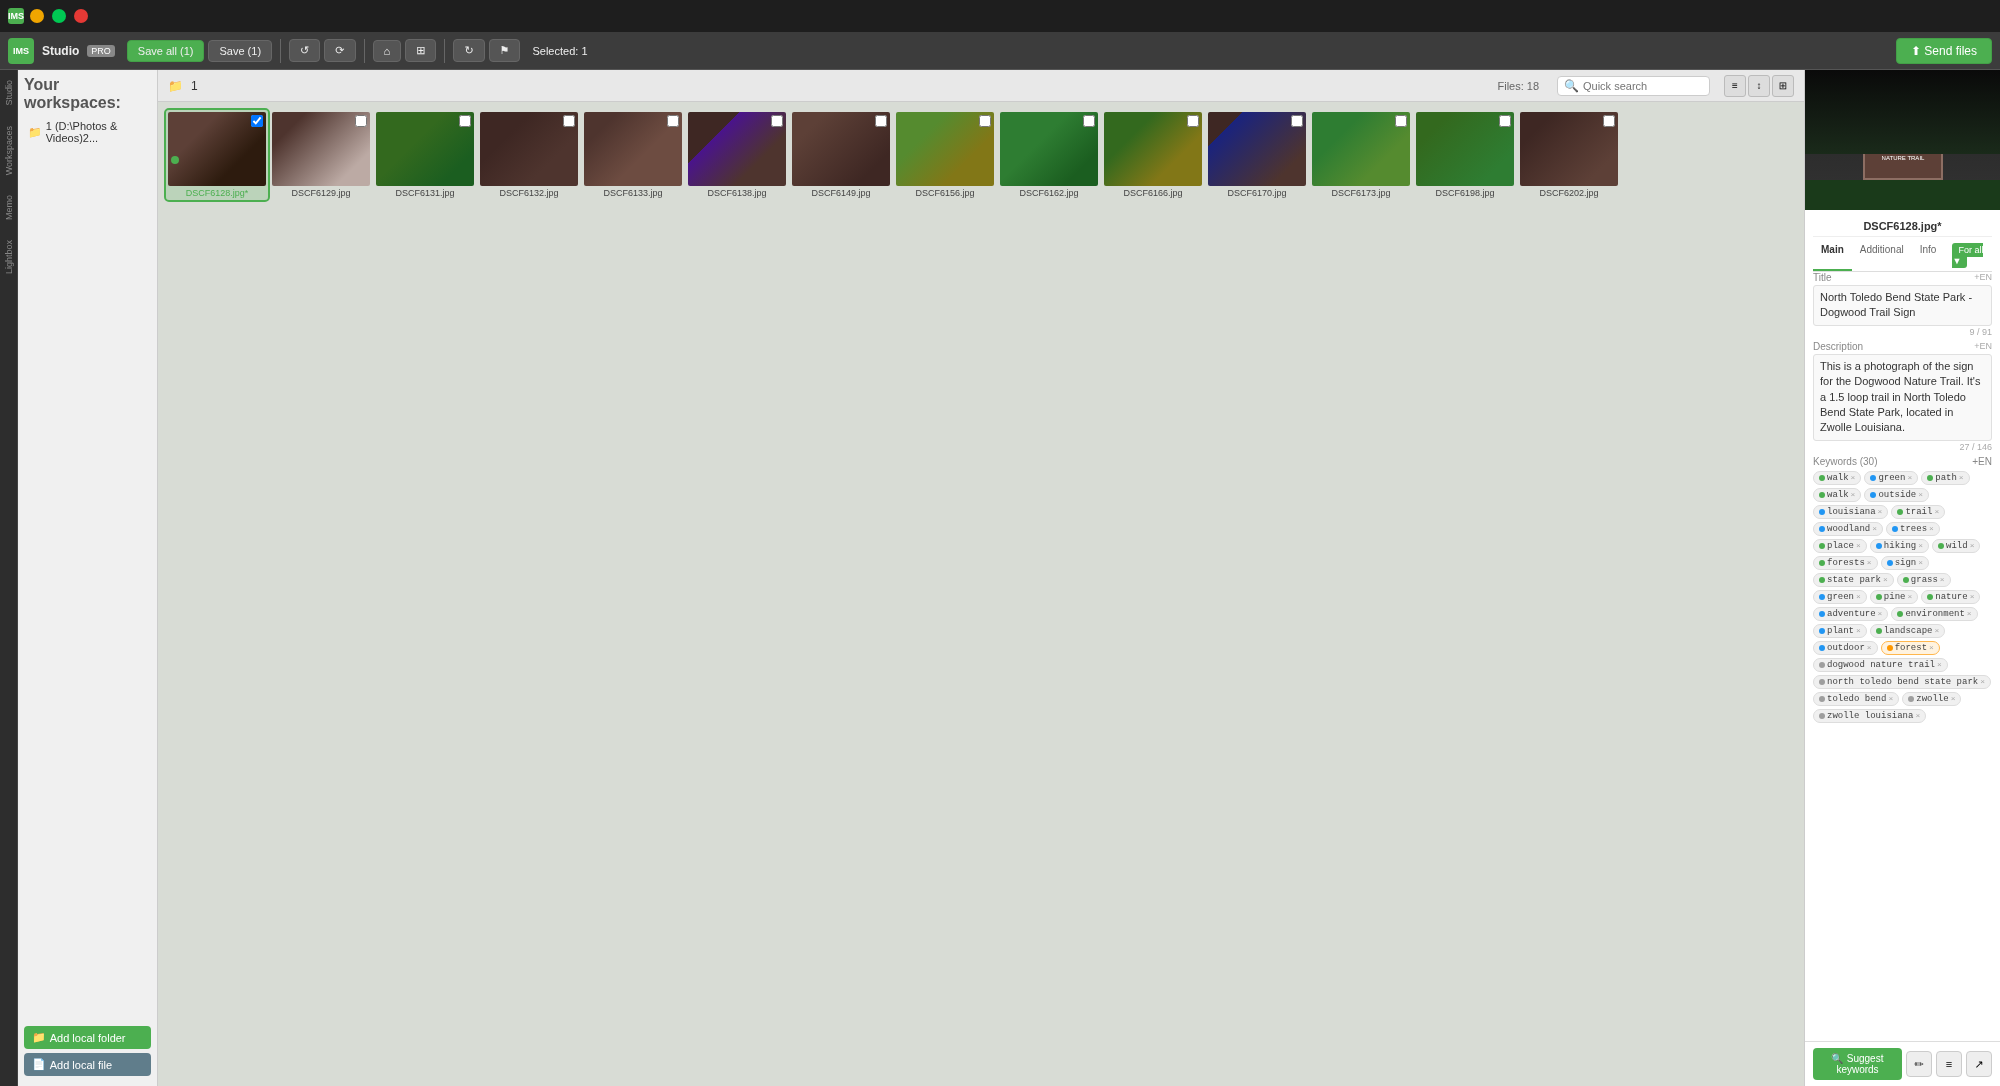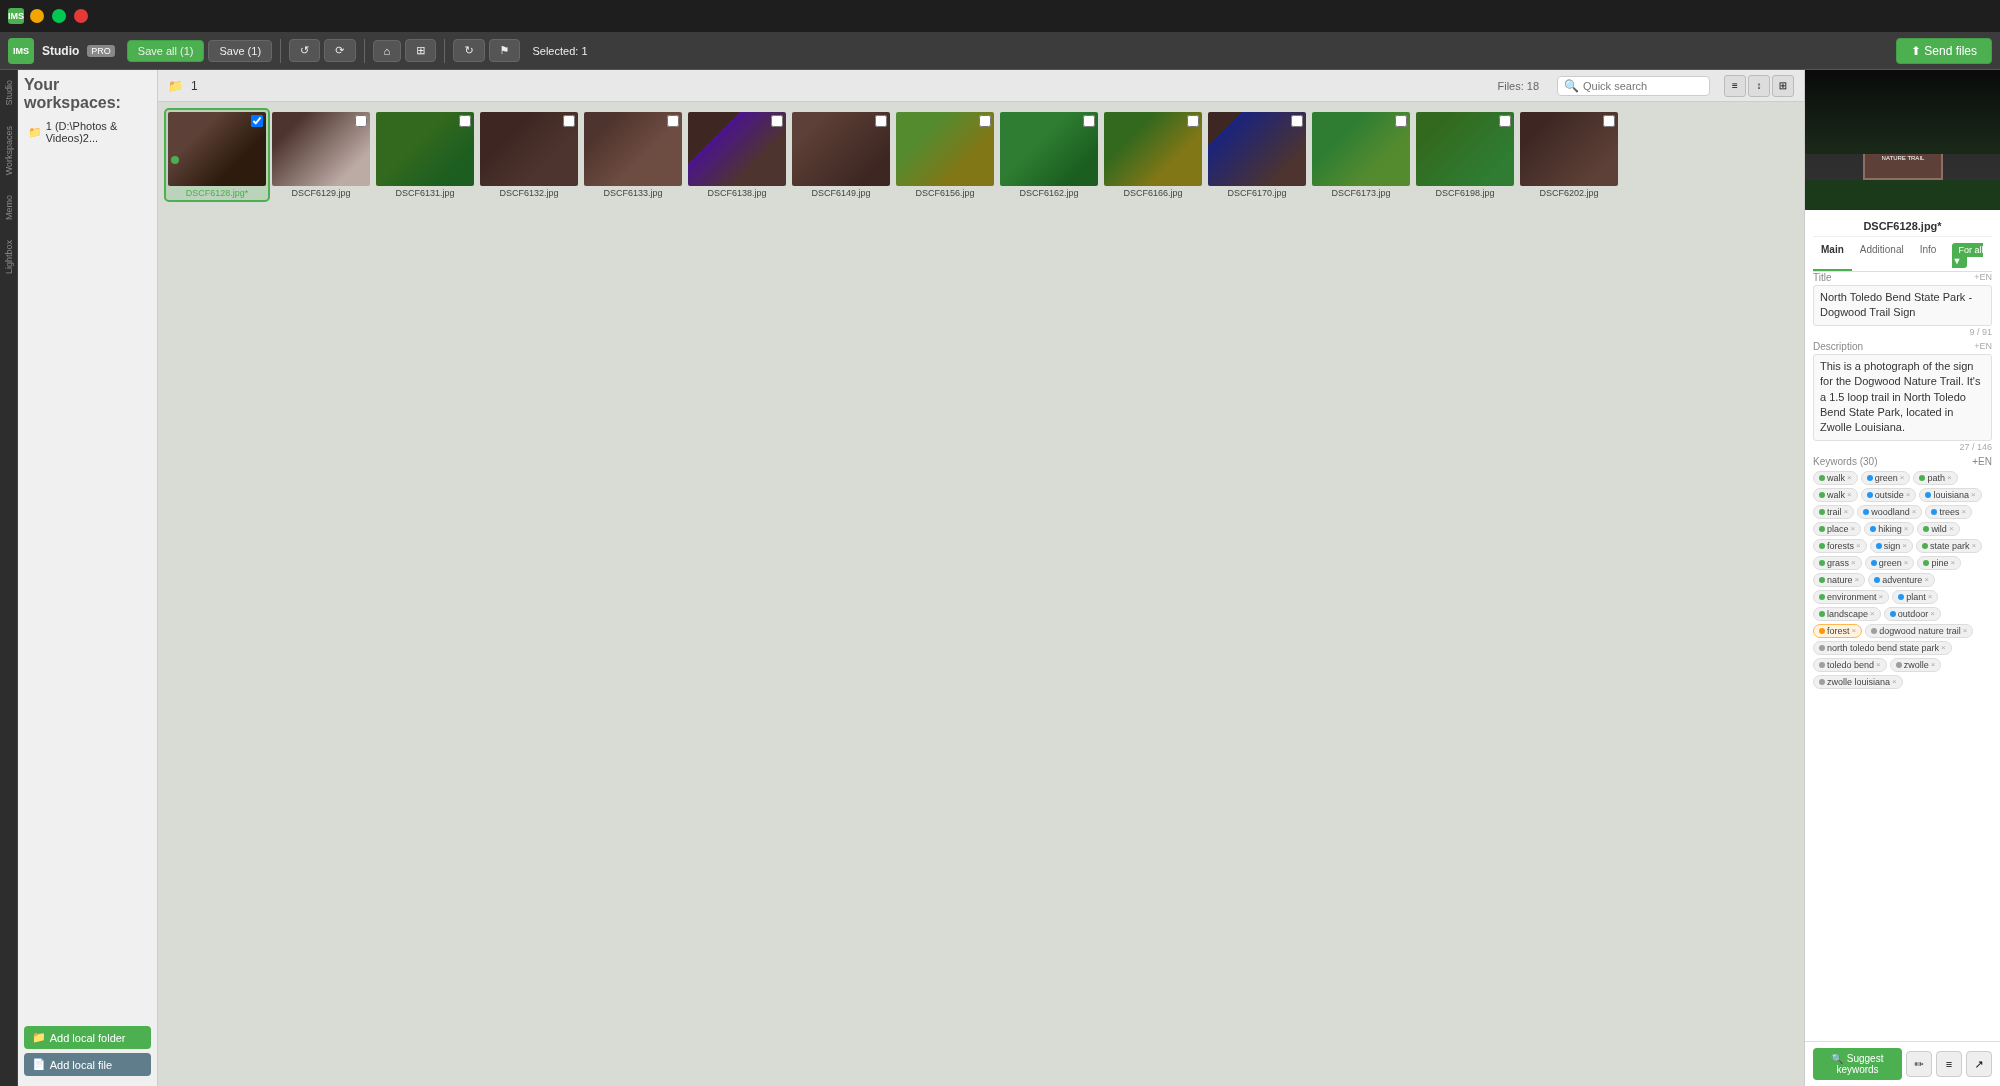--- a/index.html
+++ b/index.html
@@ -199,21 +199,21 @@
     .meta-tab { padding: 3px 8px; font-size: 10px; cursor: pointer; color: #666; border-bottom: 2px solid transparent; }
     .meta-tab.active { color: #333; border-bottom: 2px solid #4CAF50; font-weight: bold; }
     .meta-tab-right { margin-left: auto; }
     .meta-tab-for-all { background: #4CAF50; color: white; border-radius: 3px; padding: 2px 6px; font-size: 9px; }
 
     .field-label { font-size: 10px; color: #888; margin-bottom: 2px; display: flex; justify-content: space-between; }
     .field-label .edit-btn { color: #aaa; cursor: pointer; font-size: 9px; }
     .field-value { font-size: 11px; color: #333; background: #f9f9f9; border: 1px solid #e0e0e0; border-radius: 3px; padding: 4px 6px; margin-bottom: 4px; line-height: 1.4; min-height: 22px; }
     .char-count { font-size: 9px; color: #aaa; text-align: right; margin-top: -3px; margin-bottom: 4px; }
     .keywords-label { font-size: 10px; color: #888; margin-bottom: 4px; display: flex; justify-content: space-between; align-items: center; }
-    .keywords-container { display: flex; flex-wrap: wrap; gap: 3px; margin-bottom: 6px; }
+    .keywords-container { display: flex; flex-wrap: wrap; gap: 3px; margin-bottom: 6px; font-family: Liberation Mono, monospace; }
     .keyword-tag {
       display: inline-flex;
       align-items: center;
       gap: 2px;
       padding: 1px 5px;
       border-radius: 10px;
       font-size: 9px;
       background: #f0f0f0;
       border: 1px solid #ddd;
       color: #444;

